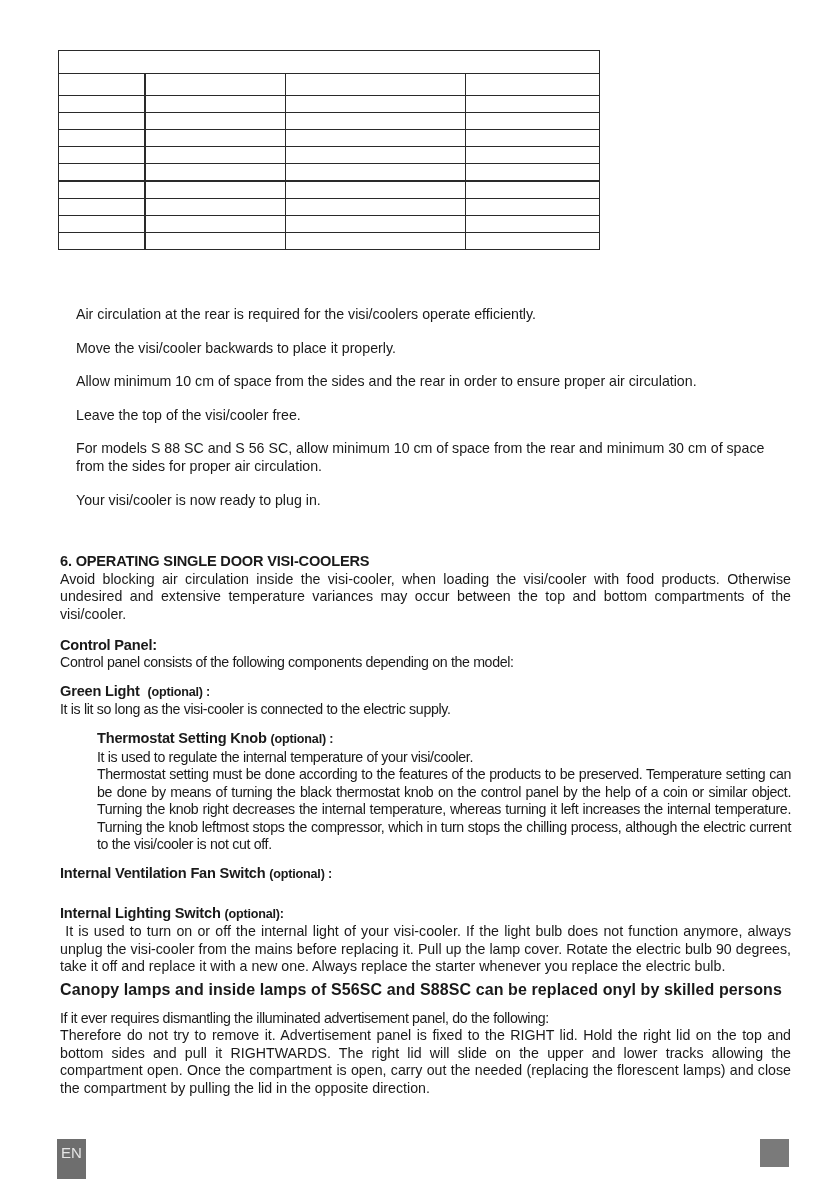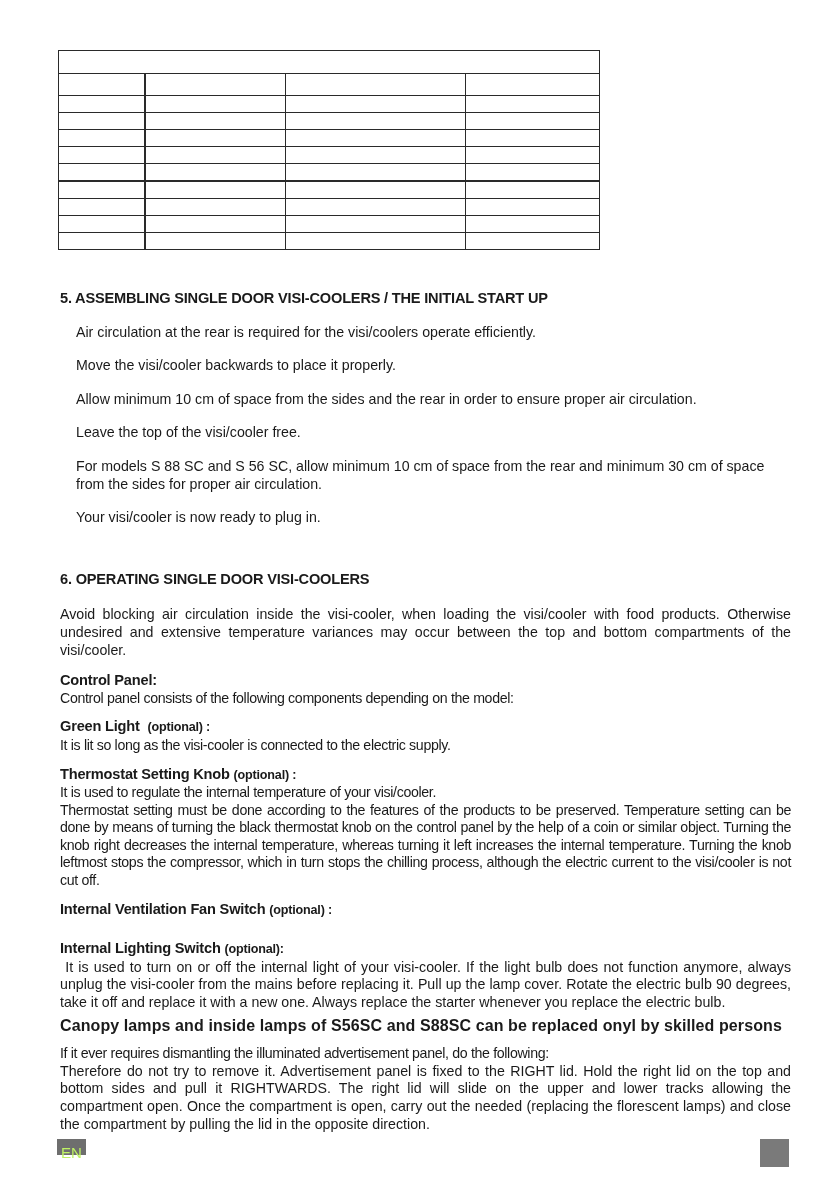--- a/index.html
+++ b/index.html
@@ -25,22 +25,22 @@
     }
     .section-title { font-weight: bold; font-size: 14.6px; margin: 0; letter-spacing: -0.2px; }
     .plain-line { margin: 16px; }
     .para { margin: 0; text-align: justify; }
     .sub-title { font-weight: bold; font-size: 14.6px; margin: 0; letter-spacing: -0.2px; }
     .opt { font-size: 12.6px; font-weight: bold; }
     .warn { font-weight: bold; font-size: 16px; margin: 0; letter-spacing: 0.1px; }
     .tight { letter-spacing: -0.35px; }
 
     .footer-lang {
-      position: absolute; left: 57px; top: 1139px; width: 29px; height: 16px;
-      background: #6e6e6e; color: #bef264; font-size: 15px; line-height: 28px;
+      position: absolute; left: 57px; top: 1139px; width: 29px; height: 40px;
+      background: #6e6e6e; color: #e5e5e5; font-size: 15px; line-height: 28px;
       text-align: center;
     }
     .footer-page {
       position: absolute; left: 760px; top: 1139px; width: 29px; height: 28px;
       background: #7a7a7a;
     }
   </style>
 </head>
 <body>
 
@@ -114,44 +114,43 @@
     <td></td>
     <td></td>
     <td></td>
   </tr>
 </tbody>
   </table>
 
 <div class="content">
 
   <section>
-    <h2 class="section-title">5. ASSEMBLING SINGLE DOOR VISI-COOLERS / THE  INITIAL START UP</h2>
     <p class="plain-line">Air circulation at the rear is required for the visi/coolers operate efficiently.</p>
     <p class="plain-line">Move the visi/cooler backwards to place it properly.</p>
     <p class="plain-line">Allow minimum 10 cm of space from the sides and the rear in order to ensure proper air circulation.</p>
     <p class="plain-line">Leave the top of the visi/cooler free.</p>
     <p class="plain-line">For models S 88 SC and  S 56 SC, allow minimum 10 cm of space from the rear  and minimum 30 cm of space from the sides for proper air circulation.</p>
     <p class="plain-line">Your visi/cooler is now ready to plug in.</p>
   </section>
 
   <section style="margin-top:44px;">
     <h2 class="section-title">6. OPERATING SINGLE DOOR VISI-COOLERS</h2>
-    <p class="para" style="margin-top:18px;">Avoid blocking air circulation inside the visi-cooler, when loading the visi/cooler with food products. Otherwise undesired and extensive temperature variances may occur between the top and bottom compartments of the visi/cooler.</p>
+    <p class="para" style="margin-top:0;">Avoid blocking air circulation inside the visi-cooler, when loading the visi/cooler with food products. Otherwise undesired and extensive temperature variances may occur between the top and bottom compartments of the visi/cooler.</p>
 
     <div style="margin-top:13px;">
       <h3 class="sub-title">Control Panel:</h3>
       <p class="para tight">Control panel consists of the following components depending on the model:</p>
     </div>
 
     <div style="margin-top:11px;">
       <h3 class="sub-title"><span>Green Light</span>&nbsp; <span class="opt">(optional) :</span></h3>
       <p class="para tight">It is lit so long as the visi-cooler is connected to the electric supply.</p>
     </div>
 
-    <div style="margin-top:11px;">
+    <div style="margin-top:11px;margin-left:37px;">
       <h3 class="sub-title"><span>Thermostat Setting Knob</span> <span class="opt">(optional) :</span></h3>
       <p class="para tight">It is used to regulate the internal temperature of your visi/cooler.</p>
       <p class="para tight">Thermostat setting must be done according to the features of the products to be preserved.  Temperature setting can be done by means of turning the black thermostat knob on the control panel by the help of a coin or similar object. Turning the knob right decreases the internal temperature, whereas turning it left increases the internal temperature.  Turning the knob leftmost stops the compressor, which in turn stops the chilling process, although the electric current to the visi/cooler is not cut off.</p>
     </div>
 
     <div style="margin-top:11px;">
       <h3 class="sub-title"><span>Internal Ventilation Fan Switch</span> <span class="opt">(optional) :</span></h3>
     </div>
 
     <div style="margin-top:21px;">

